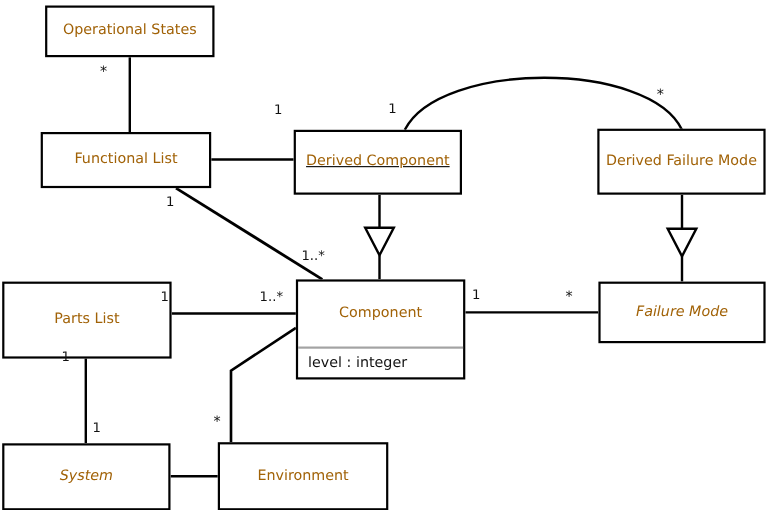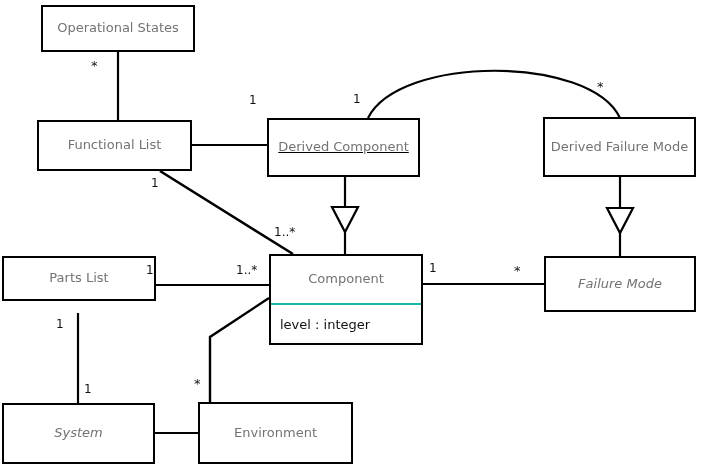--- a/index.html
+++ b/index.html
@@ -30,33 +30,33 @@
     display: flex;
     flex-direction: column;
   }
   .uml-name-compartment {
     flex: 1 1 auto;
     display: flex;
     align-items: center;
     justify-content: center;
     text-align: center;
     font-size: 13px;
-    color: #737373;
+    color: #a16207;
     padding: 0 4px;
     line-height: 1.15;
   }
   .uml-attr-compartment {
-    border-top: 2px solid #14b8a6;
+    border-top: 2px solid #a3a3a3;
     display: flex;
     align-items: center;
     justify-content: flex-start;
     font-size: 13px;
     color: #111111;
     padding: 0 9px;
-    height: 40px;
+    height: 28px;
     box-sizing: border-box;
     text-align: right;
   }
   .mult {
     position: absolute;
     font-size: 12px;
     color: #111111;
     white-space: nowrap;
     line-height: 1;
   }
@@ -107,21 +107,21 @@
   </div>
 
   <div class="uml-class" style="left:267px; top:118px; width:153px; height:59px;text-decoration:underline;">
     <div class="uml-name-compartment">Derived Component</div>
   </div>
 
   <div class="uml-class" style="left:543px; top:117px; width:153px; height:60px;">
     <div class="uml-name-compartment">Derived Failure Mode</div>
   </div>
 
-  <div class="uml-class" style="left:2px; top:256px; width:154px; height:45px;">
+  <div class="uml-class" style="left:2px; top:256px; width:154px; height:70px;">
     <div class="uml-name-compartment">Parts List</div>
   </div>
 
   <div class="uml-class" style="left:269px; top:254px; width:154px; height:91px;">
     <div class="uml-name-compartment">Component</div>
     <div class="uml-attr-compartment">level : integer</div>
   </div>
 
   <div class="uml-class" style="left:544px; top:256px; width:152px; height:56px;font-style:italic;">
     <div class="uml-name-compartment">Failure Mode</div>

